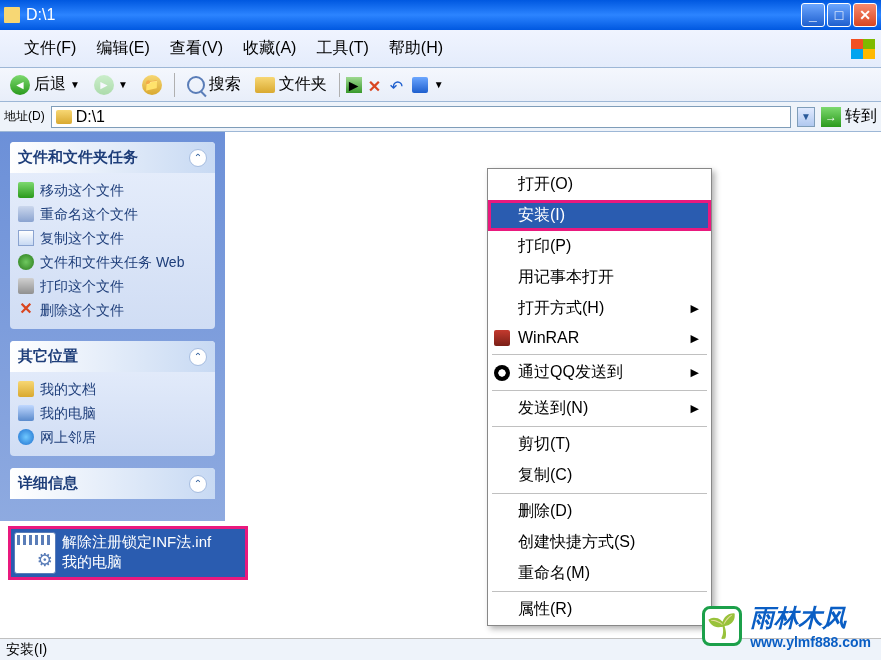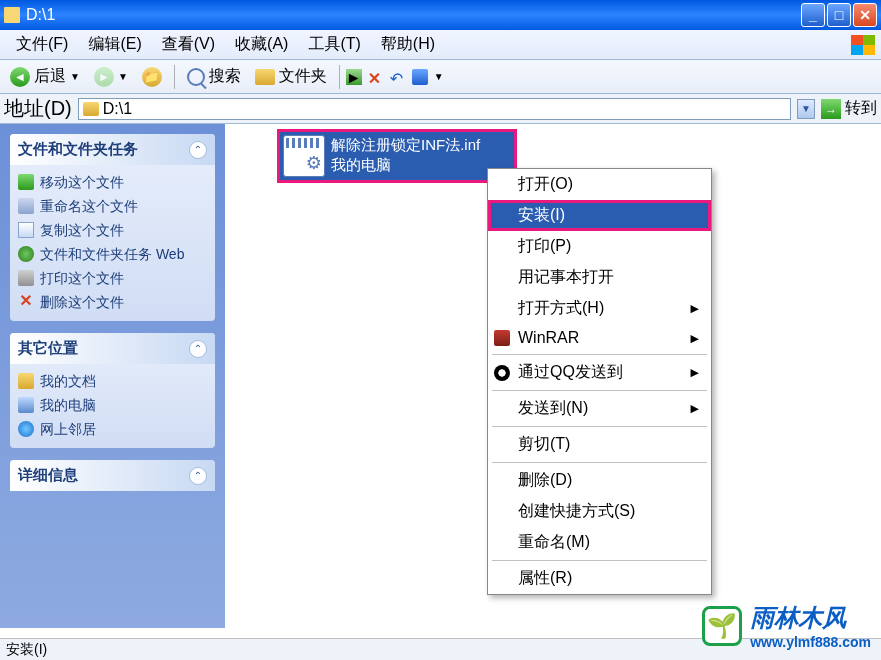--- a/index.html
+++ b/index.html
@@ -6,66 +6,66 @@
     body { width: 881px; height: 660px; background: #fff; position: relative; overflow: hidden; }
     
     .titlebar { height: 30px; background: linear-gradient(to bottom, #0058e0, #2c84ff, #0058e0); display: flex; align-items: center; padding: 0 4px; }
     .titlebar-icon { width: 16px; height: 16px; background: #f7d774; margin-right: 6px; border-radius: 1px; }
     .titlebar-title { color: #fff; font-size: 16px; flex: 1; }
     .window-controls { display: flex; gap: 2px; }
     .window-btn { width: 24px; height: 24px; border: 1px solid #fff; border-radius: 3px; display: flex; align-items: center; justify-content: center; font-size: 14px; font-weight: bold; color: #fff; }
     .btn-min, .btn-max { background: linear-gradient(to bottom, #6ba6ff, #1e5fce); }
     .btn-close { background: linear-gradient(to bottom, #f78a6e, #d94621); }
     
-    .menubar { height: 30px; background: linear-gradient(to bottom, #f0f4ff, #e4ecfb); border-bottom: 1px solid #9db7d6; display: flex; align-items: center; padding: 0 6px; position: relative; }
+    .menubar { height: 38px; background: linear-gradient(to bottom, #f0f4ff, #e4ecfb); border-bottom: 1px solid #9db7d6; display: flex; align-items: center; padding: 0 14px; position: relative; }
     .menu-item { padding: 4px 10px; font-size: 16px; }
     .winflag { position: absolute; right: 6px; width: 24px; height: 20px; background: linear-gradient(to right, #f25022 50%, #7fba00 50%) top/100% 50% no-repeat, linear-gradient(to right, #00a4ef 50%, #ffb900 50%) bottom/100% 50% no-repeat; }
     
     .toolbar { height: 34px; background: linear-gradient(to bottom, #f4f7fd, #e8eef9); border-bottom: 1px solid #9db7d6; display: flex; align-items: center; padding: 0 4px; gap: 2px; }
     .tb-btn { display: flex; align-items: center; gap: 4px; padding: 2px 6px; font-size: 16px; }
     .tb-icon { width: 20px; height: 20px; border-radius: 50%; display: inline-flex; align-items: center; justify-content: center; font-size: 12px; color: #fff; }
     .icon-back { background: linear-gradient(to bottom, #7dd96f, #2a9a1c); }
     .icon-fwd { background: linear-gradient(to bottom, #a6e89b, #6fc85f); opacity: 0.5; }
     .icon-up { background: linear-gradient(to bottom, #f7d774, #d9a930); }
     .tb-sep { width: 1px; height: 24px; background: #b0b0b0; margin: 0 4px; }
     .icon-search { width: 18px; height: 18px; border: 2px solid #5a7db8; border-radius: 50%; position: relative; }
     .icon-search::after { content: ''; position: absolute; width: 7px; height: 2px; background: #5a7db8; bottom: -3px; right: -4px; transform: rotate(45deg); }
     .icon-folder { background: linear-gradient(to bottom, #f7d774, #d9a930); width: 20px; height: 16px; border-radius: 2px; }
     .tb-small-icons { display: flex; gap: 6px; align-items: center; }
     .tiny-icon { width: 16px; height: 16px; }
     
     .addressbar { height: 30px; background: #eef3fa; border-bottom: 1px solid #9db7d6; display: flex; align-items: center; padding: 0 4px; gap: 6px; }
-    .addr-label { font-size: 20px; }
+    .addr-label { font-size: 12px; }
     .addr-input { flex: 1; height: 22px; border: 1px solid #7f9db9; background: #fff; display: flex; align-items: center; padding: 0 4px; gap: 4px; }
     .addr-dd { width: 18px; height: 20px; background: linear-gradient(to bottom, #e0eaff, #b0c8ef); border: 1px solid #7f9db9; display: flex; align-items: center; justify-content: center; font-size: 10px; color: #2a5a9a; }
     .addr-go { display: flex; align-items: center; gap: 4px; font-size: 16px; }
     .go-icon { width: 20px; height: 20px; background: linear-gradient(to bottom, #7dd96f, #2a9a1c); display: flex; align-items: center; justify-content: center; color: #fff; font-size: 12px; }
     
-    .content { display: flex; height: 504px; }
+    .content { display: flex; height: 504px; flex-direction: column; }
     .sidebar { width: 225px; background: linear-gradient(to bottom, #6c90d8, #8eaae0); padding: 10px; overflow: hidden; }
     .panel { background: linear-gradient(to bottom, #e8effc, #d0ddf4); border-radius: 4px; margin-bottom: 12px; }
     .panel-header { background: linear-gradient(to right, #fff, #c7d9f3); padding: 6px 8px; display: flex; align-items: center; justify-content: space-between; border-radius: 4px 4px 0 0; }
     .panel-title { color: #1e3e7a; font-size: 15px; font-weight: bold; }
     .panel-chevron { width: 18px; height: 18px; border-radius: 50%; background: #fff; border: 1px solid #a6bde0; display: flex; align-items: center; justify-content: center; font-size: 10px; color: #2a5a9a; }
     .panel-body { padding: 6px 8px; }
     .task-item { display: flex; align-items: flex-start; gap: 6px; padding: 3px 0; font-size: 14px; color: #1e3e7a; cursor: pointer; }
     .task-icon { width: 16px; height: 16px; flex-shrink: 0; display: inline-block; }
     .ico-rename { background: linear-gradient(to bottom, #cbd7ed, #8aa3d0); border-radius: 2px; }
     .ico-move { background: linear-gradient(to bottom, #7dd96f, #2a9a1c); border-radius: 2px; }
     .ico-copy { background: linear-gradient(to bottom, #fff, #c7d9f3); border: 1px solid #8aa3d0; }
     .ico-web { background: radial-gradient(circle, #6fc85f, #2a7a1c); border-radius: 50%; }
     .ico-email { background: linear-gradient(to bottom, #f5e8b8, #d9bc5a); border-radius: 2px; }
     .ico-print { background: linear-gradient(to bottom, #d0d0d0, #909090); border-radius: 2px; }
     .ico-delete { color: #d94621; font-weight: bold; font-size: 16px; text-align: center; line-height: 14px; }
     .ico-disk { background: linear-gradient(to bottom, #e0e0e0, #a0a0a0); border-radius: 2px; }
     .ico-docs { background: linear-gradient(to bottom, #f7d774, #d9a930); border-radius: 2px; }
     .ico-computer { background: linear-gradient(to bottom, #c0d8ff, #5a8acc); border-radius: 2px; }
     .ico-network { background: radial-gradient(circle, #6fc8ff, #1e6fce); border-radius: 50%; }
     
-    .main-area { flex: 1; background: #fff; position: relative; margin-left: 44px; }
+    .main-area { flex: 1; background: #fff; position: relative; }
     .file-item { position: absolute; left: 8px; top: 5px; width: 240px; display: flex; gap: 6px; padding: 3px; border: 3px solid #e9197e; background: #2a5cb0; color: #fff; }
     .file-icon { width: 42px; height: 42px; background: #fff; border: 1px solid #5a7db8; border-radius: 3px; position: relative; }
     .file-icon::before { content: ''; position: absolute; top: 2px; left: 2px; right: 2px; height: 10px; background: repeating-linear-gradient(to right, #5a7db8 0 3px, transparent 3px 6px); }
     .file-icon::after { content: '⚙'; position: absolute; bottom: 2px; right: 2px; font-size: 18px; color: #5a7db8; }
     .file-text { font-size: 15px; line-height: 1.3; }
     
     .context-menu { position: absolute; left: 487px; top: 168px; width: 225px; background: #fff; border: 1px solid #888; box-shadow: 3px 3px 6px rgba(0,0,0,0.3); }
     .cm-item { padding: 5px 12px 5px 30px; font-size: 16px; position: relative; display: flex; justify-content: space-between; align-items: center; }
     .cm-item.highlight { background: #2a5cb0; color: #fff; border: 3px solid #e9197e; padding: 2px 9px 2px 27px; }
     .cm-sep { height: 1px; background: #c0c0c0; margin: 2px 4px; }
@@ -253,20 +253,23 @@
     </div>
   <div class="cm-sep"></div>
   <div class="cm-item">
       <span>发送到(N)</span>
       <span class="cm-arrow">▶</span>
     </div>
   <div class="cm-sep"></div>
   <div class="cm-item">
       <span>剪切(T)</span>
     </div>
+  <div class="cm-item">
+      <span>复制(C)</span>
+    </div>
   <div class="cm-sep"></div>
   <div class="cm-item">
       <span>删除(D)</span>
     </div>
   <div class="cm-item">
       <span>创建快捷方式(S)</span>
     </div>
   <div class="cm-item">
       <span>重命名(M)</span>
     </div>

